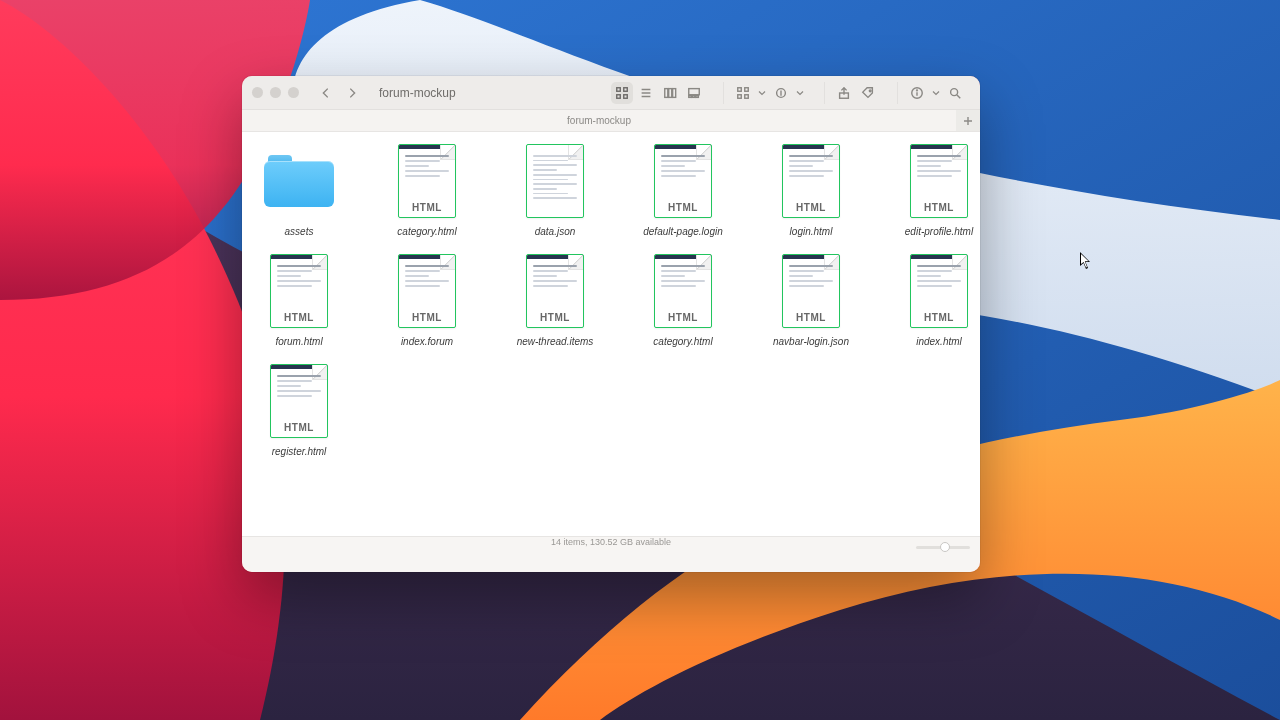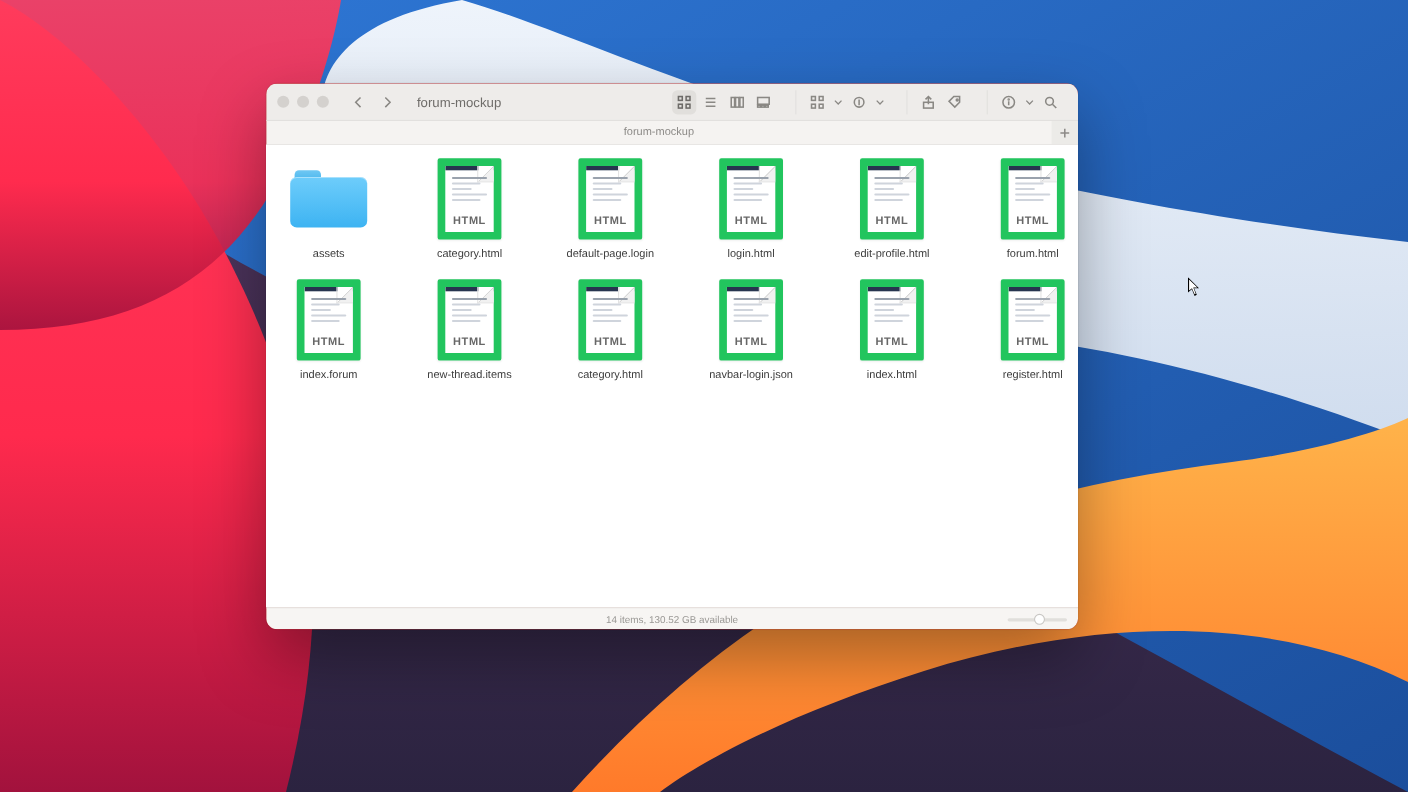--- a/index.html
+++ b/index.html
@@ -16,21 +16,21 @@
     width: 1280px; height: 720px;
   }
 
   
   .window {
     position: absolute;
     left: 242px; top: 76px;
     width: 738px; height: 496px;
     border-radius: 10px;
     box-shadow: 0 25px 60px rgba(0,0,0,0.35), 0 0 0 1px rgba(0,0,0,0.05);
-    background: #b91c1c;
+    background: #fca5a5;
     display: flex; flex-direction: column;
     overflow: hidden;
   }
 
   .titlebar {
     height: 34px;
     background: #eeecea;
     display: flex; align-items: center;
     padding: 0 10px;
     border-bottom: 1px solid #e2e0de;
@@ -99,20 +99,21 @@
     width: 78px; height: 78px;
     display: flex; align-items: center; justify-content: center;
     position: relative;
   }
   .item .label {
     margin-top: 6px;
     font-size: 10px; color: #3c3c3c;
     text-align: center;
     max-width: 96px;
     line-height: 1.2;
+    font-style: italic;
   }
 
   
   .folder {
     width: 70px; height: 52px;
     position: relative;
   }
   .folder .tab {
     position: absolute; left: 4px; top: 0;
     width: 24px; height: 10px;
@@ -124,21 +125,21 @@
     width: 70px; height: 46px;
     background: linear-gradient(#6ecdfb, #3db3f2);
     border-radius: 6px;
     box-shadow: inset 0 1px 0 rgba(255,255,255,0.4);
   }
 
   
   .page {
     width: 58px; height: 74px;
     background: #ffffff;
-    border: 7px solid #22c55e;
+    border: 1px solid #22c55e;
     border-radius: 2px;
     position: relative;
     box-shadow: 0 1px 2px rgba(0,0,0,0.06);
     overflow: hidden;
   }
   .page .fold {
     position: absolute; right: -1px; top: -1px;
     width: 16px; height: 16px;
     background: linear-gradient(135deg, #ffffff 0 48%, #d7d7d7 50% 52%, #f1f1f1 54% 100%);
     border-left: 1px solid #e3e3e3;
@@ -160,24 +161,24 @@
   }
   .page .content-lines span {
     height: 2px; background: #cfd4dc; border-radius: 1px;
   }
   .page .content-lines span.short { width: 55%; }
   .page .content-lines span.med { width: 80%; }
   .page .content-lines span.long { width: 100%; }
   .page .content-lines span.dark { background: #9aa2ad; }
 
   .statusbar {
-    height: 20px;
+    height: 36px;
     background: #f7f5f3;
     border-top: 1px solid #e7e5e3;
-    display: flex; align-items: center; justify-content: center;
+    display: flex; align-items: flex-start; justify-content: center;
     font-size: 9px; color: #9a9895;
     position: relative;
   }
   .zoom {
     position: absolute; right: 10px; top: 4px;
     width: 54px; height: 12px;
     display: flex; align-items: center;
   }
   .zoom .track { flex:1; height: 3px; background: #e1dfdc; border-radius: 2px; position: relative; }
   .zoom .knob { position: absolute; left: 44%; top: -4px; width: 10px; height: 10px; background: #fff; border: 1px solid #c9c7c4; border-radius: 50%; }
@@ -380,20 +381,40 @@
                   <span class="med"></span>
                 </div>
                 <div class="badge">HTML</div>
               </div>
             </div>
             <div class="label">category.html</div>
           </div>
           <div class="item">
             <div class="thumb">
               <div class="page">
+                <div class="fold"></div>
+                <div class="content-lines">
+                  <span class="long"></span>
+                  <span class="med"></span>
+                  <span class="long"></span>
+                  <span class="short"></span>
+                  <span class="long"></span>
+                  <span class="med"></span>
+                  <span class="long"></span>
+                  <span class="short"></span>
+                  <span class="med"></span>
+                  <span class="long"></span>
+                </div>
+              </div>
+            </div>
+            <div class="label">data.json</div>
+          </div>
+          <div class="item">
+            <div class="thumb">
+              <div class="page">
                 <div class="topbar"></div>
                 <div class="fold"></div>
                 <div class="content-lines">
                   <span class="long dark"></span>
                   <span class="med"></span>
                   <span class="short"></span>
                   <span class="long"></span>
                   <span class="med"></span>
                 </div>
                 <div class="badge">HTML</div>

